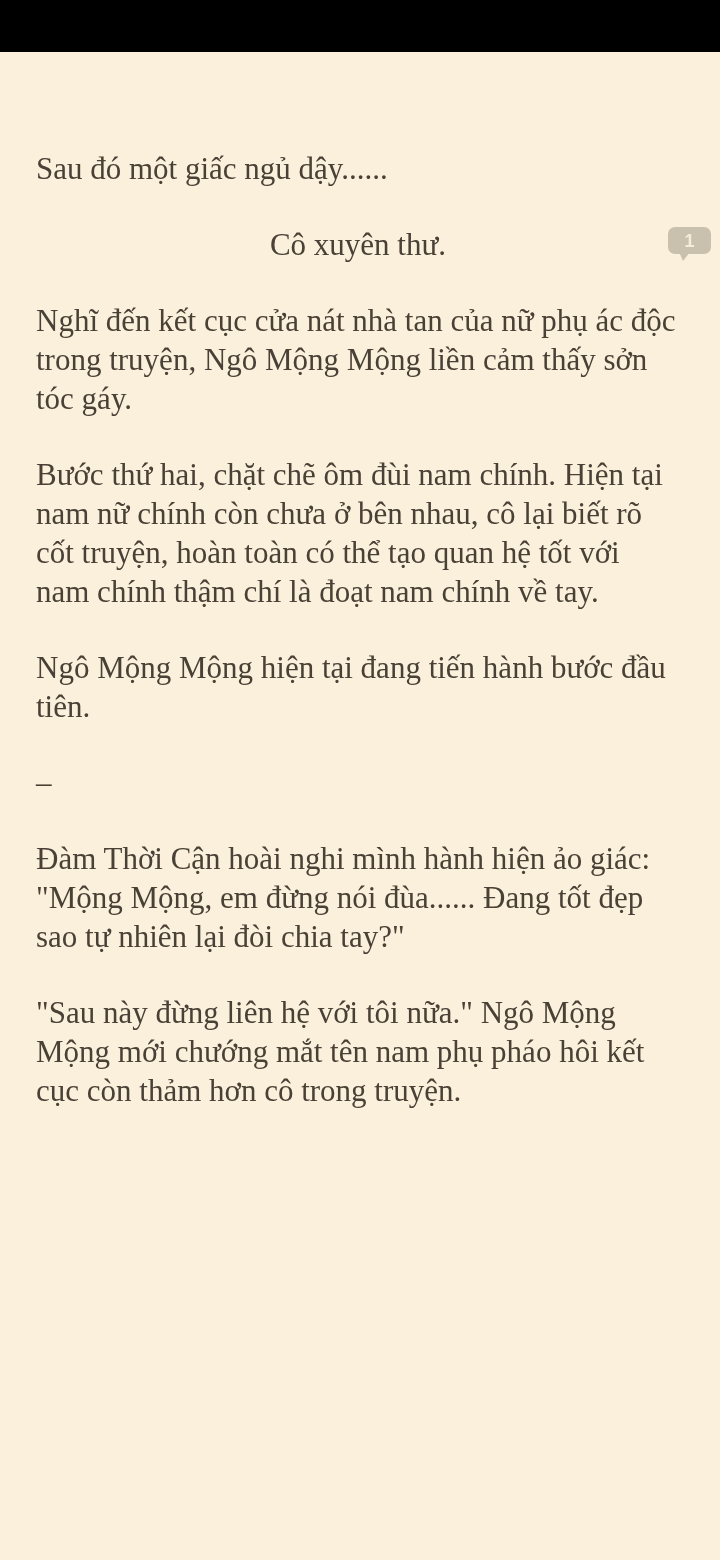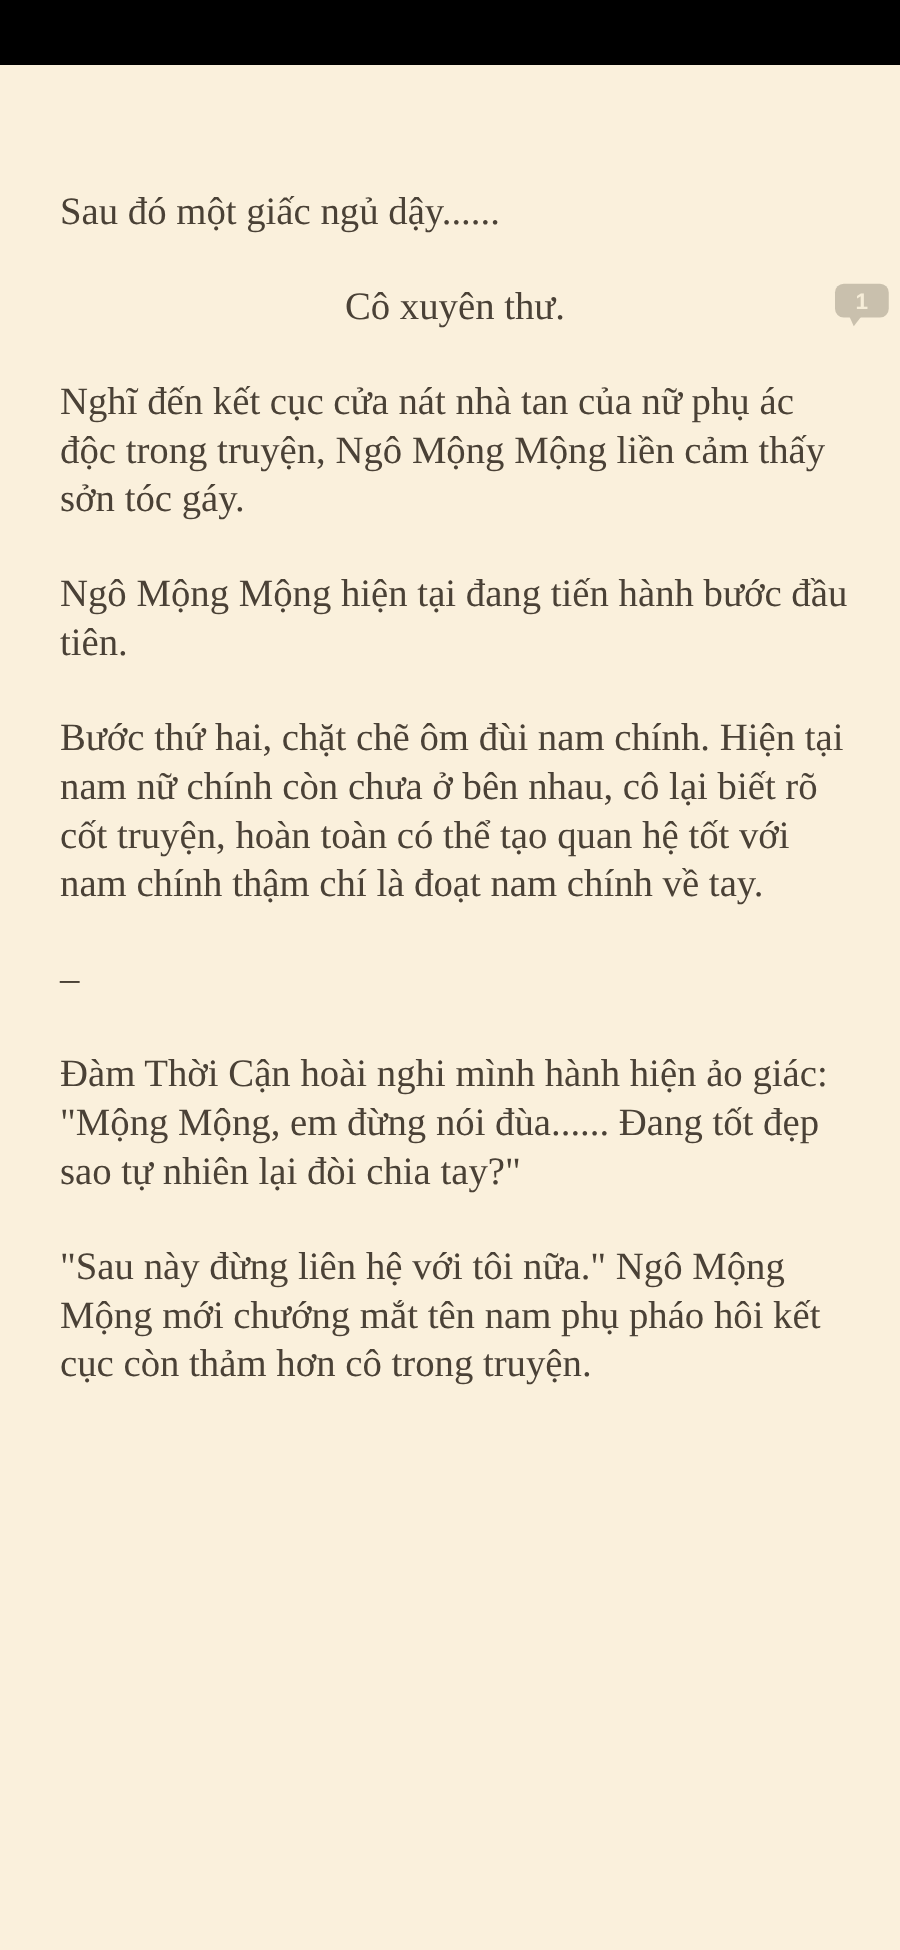--- a/index.html
+++ b/index.html
@@ -18,21 +18,21 @@
     width: 720px;
     height: 1560px;
     background: #faf0dc;
   }
   .top-bar {
     width: 720px;
     height: 52px;
     background: #000000;
   }
   .reader-content {
-    padding: 97px 40px 0 48px;
+    padding: 97px 40px 0 36px;
     color: #4a4136;
     font-size: 31px;
     line-height: 39px;
     text-align: left;
   }
   .para {
     margin: 0 0 37px 0;
   }
   .para-wrap {
     position: relative;
@@ -80,19 +80,19 @@
     <p class="para">Sau đó một giấc ngủ dậy......</p>
 
     <div class="para-wrap">
       <p class="para">Cô xuyên thư.</p>
       <div class="comment-badge">
         <span class="count">1</span>
       </div>
     </div>
 
     <p class="para">Nghĩ đến kết cục cửa nát nhà tan của nữ phụ ác độc trong truyện, Ngô Mộng Mộng liền cảm thấy sởn tóc gáy.</p>
+    <p class="para">Bước thứ hai, chặt chẽ ôm đùi nam chính. Hiện tại nam nữ chính còn chưa ở bên nhau, cô lại biết rõ cốt truyện, hoàn toàn có thể tạo quan hệ tốt với nam chính thậm chí là đoạt nam chính về tay.</p>
     <p class="para">Ngô Mộng Mộng hiện tại đang tiến hành bước đầu tiên.</p>
-    <p class="para">Bước thứ hai, chặt chẽ ôm đùi nam chính. Hiện tại nam nữ chính còn chưa ở bên nhau, cô lại biết rõ cốt truyện, hoàn toàn có thể tạo quan hệ tốt với nam chính thậm chí là đoạt nam chính về tay.</p>
     <p class="para">–</p>
     <p class="para">Đàm Thời Cận hoài nghi mình hành hiện ảo giác: "Mộng Mộng, em đừng nói đùa...... Đang tốt đẹp sao tự nhiên lại đòi chia tay?"</p>
     <p class="para">"Sau này đừng liên hệ với tôi nữa." Ngô Mộng Mộng mới chướng mắt tên nam phụ pháo hôi kết cục còn thảm hơn cô trong truyện.</p>
   </div>
 </div>
 
 </body></html>

